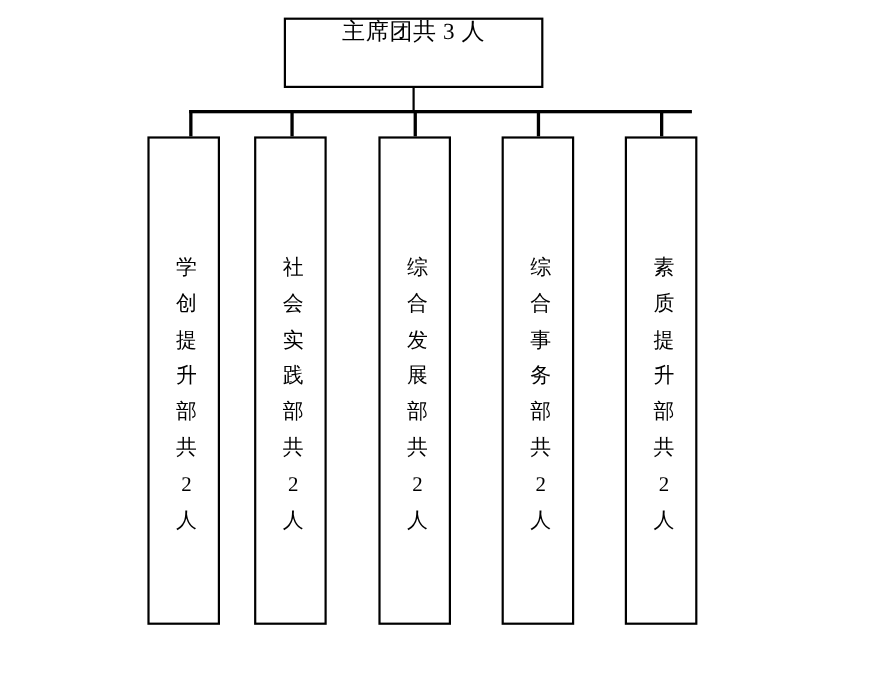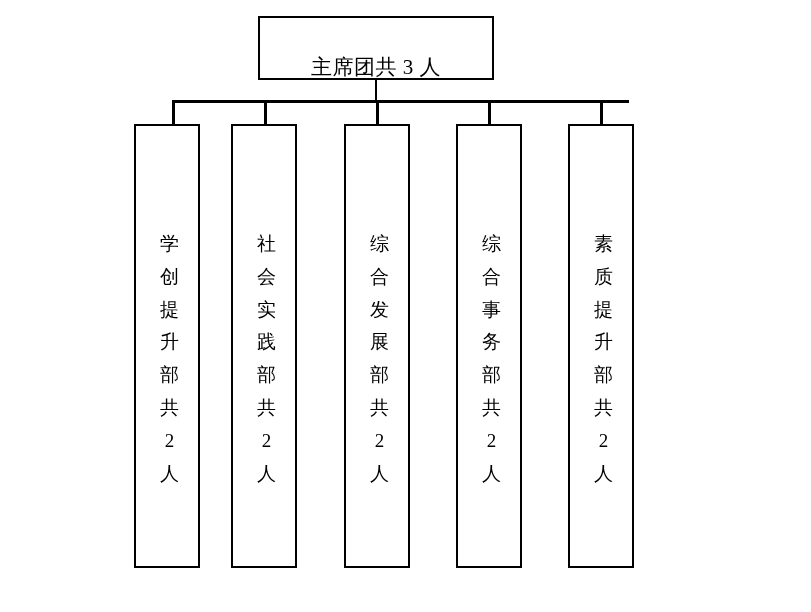--- a/index.html
+++ b/index.html
@@ -28,21 +28,21 @@
     border: 2px solid #000000;
     background: #ffffff;
   }
 
   .top-box {
     left: 258px;
     top: 16px;
     width: 236px;
     height: 64px;
     display: flex;
-    align-items: flex-end;
+    align-items: flex-start;
     justify-content: center;
   }
   .top-box-label {
     font-size: 21px;
     line-height: 1;
     letter-spacing: 0.5px;
     white-space: nowrap;
   }
 
   .dept-box {

